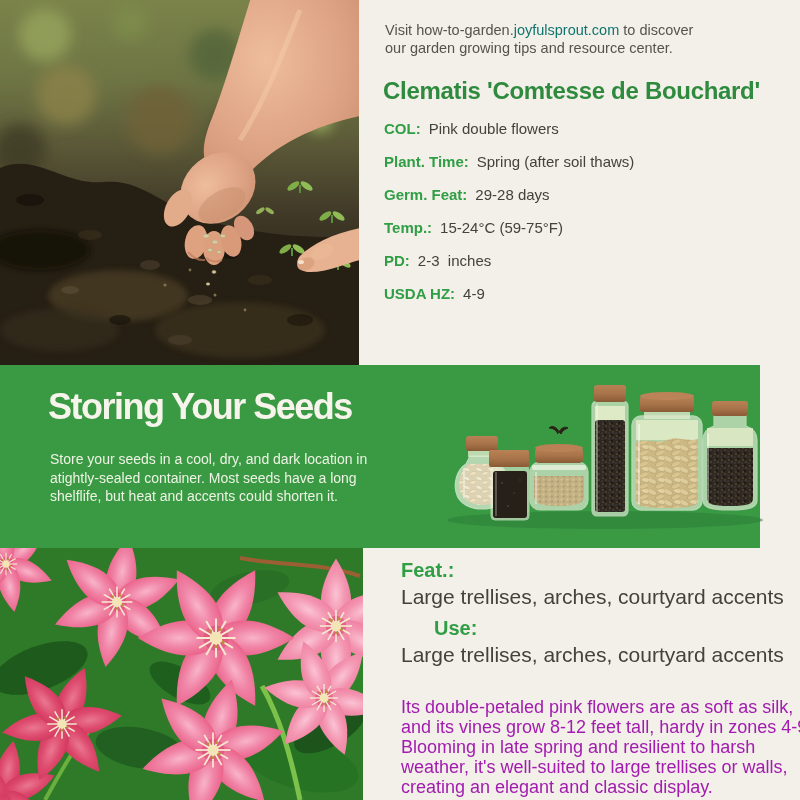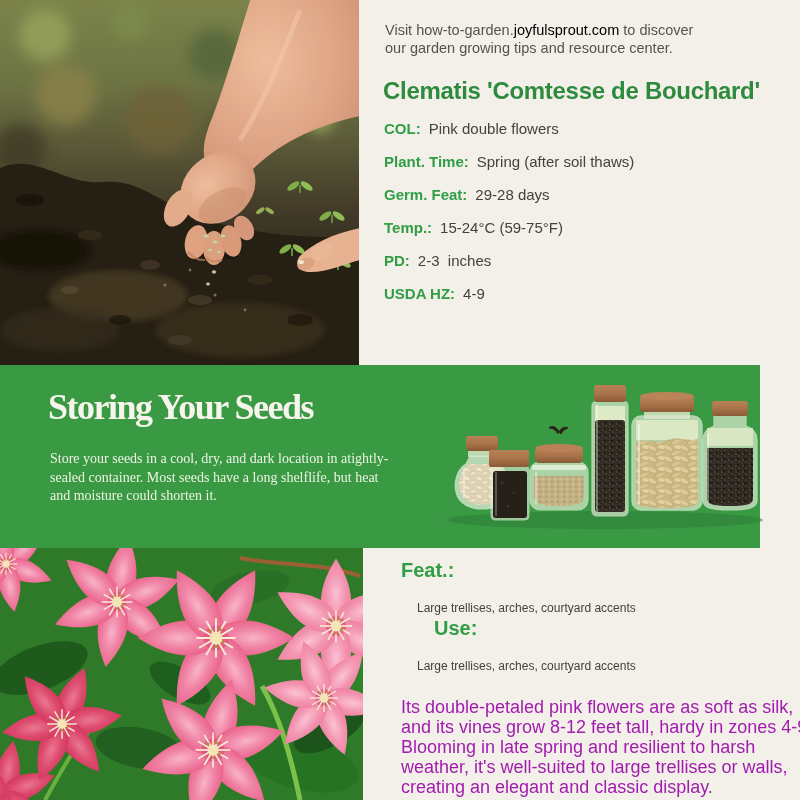--- a/index.html
+++ b/index.html
@@ -3,37 +3,37 @@
 <meta charset="utf-8">
 <style>
   html,body{margin:0;padding:0;}
   body{width:800px;height:800px;overflow:hidden;background:#f3efe9;}
   .page{position:relative;width:800px;height:800px;background:#f3efe9;
         font-family:"Liberation Sans","DejaVu Sans",sans-serif;}
   .photo{position:absolute;overflow:hidden;}
   .photo svg{display:block;}
   .photo-top{left:0;top:0;width:359px;height:366px;}
   .photo-bottom{left:0;top:548px;width:363px;height:252px;}
-  .band{position:absolute;left:0;top:365px;width:760px;height:183px;background:#3a9a44;font-family:Liberation Serif, serif;}
+  .band{position:absolute;left:0;top:365px;width:760px;height:183px;background:#3a9a44;}
   .band-title{position:absolute;left:48px;top:24px;margin:0;font-size:36px;font-weight:bold;
               letter-spacing:-1.5px;color:#f7f4ec;line-height:1;}
   .band-body{position:absolute;left:50px;top:85px;margin:0;width:352px;font-size:14px;
              line-height:18.5px;color:#eef3e3;}
   .jars{position:absolute;left:440px;top:3px;width:330px;height:170px;}
   .visit{position:absolute;left:385px;top:21px;margin:0;font-size:14.5px;line-height:18px;color:#55544b;}
-  .visit .link{color:#000000;text-decoration:none;cursor:pointer;text-align:center;}
+  .visit .link{color:#0f766e;text-decoration:none;cursor:pointer;text-align:center;}
   .plant-title{position:absolute;left:383px;top:77px;margin:0;font-size:24px;font-weight:bold;
                letter-spacing:-0.3px;color:#2e8b3e;white-space:nowrap;}
   .details{position:absolute;left:384px;top:119px;width:416px;}
   .detail-row{margin:0 0 13px 0;font-size:15px;line-height:20px;white-space:nowrap;}
   .lbl{color:#2f9e44;font-weight:bold;margin-right:8px;}
   .val{color:#44423b;white-space:pre-wrap;}
   .info-bottom{position:absolute;left:401px;top:548px;width:416px;height:232px;}
   .g-label{position:absolute;left:0;margin:0;font-size:20px;font-weight:bold;color:#2f9e44;line-height:1;}
-  .g-value{position:absolute;left:0;margin:16px;font-size:12px;color:#44423b;line-height:1;}
+  .g-value{position:absolute;left:0;margin:0;font-size:21px;color:#44423b;line-height:1;}
   .feat-label{top:12px;}
   .feat-value{top:38px;}
   .use-label{top:70px;margin-left:33px;}
   .use-value{top:96px;}
   .features-heading{position:absolute;left:0;top:123px;margin:0;font-size:21px;font-weight:bold;
                     color:#2f9e44;line-height:1;}
   .features-body{position:absolute;left:0;top:149px;margin:0;width:414px;font-size:18px;
                  line-height:20px;color:#a21caf;}
 </style>
 </head>
@@ -163,21 +163,21 @@
       <div class="detail-row"><span class="lbl">Plant. Time:</span><span class="val">Spring (after soil thaws)</span></div>
       <div class="detail-row"><span class="lbl">Germ. Feat:</span><span class="val">29-28 days</span></div>
       <div class="detail-row"><span class="lbl">Temp.:</span><span class="val">15-24°C (59-75°F)</span></div>
       <div class="detail-row"><span class="lbl">PD:</span><span class="val">2-3  inches</span></div>
       <div class="detail-row"><span class="lbl">USDA HZ:</span><span class="val">4-9</span></div>
     </div>
   </div>
 
   <div class="band">
     <h2 class="band-title">Storing Your Seeds</h2>
-    <p class="band-body">Store your seeds in a cool, dry, and dark location in atightly-sealed container. Most seeds have a long shelflife, but heat and moisture could shorten it.</p>
+    <p class="band-body">Store your seeds in a cool, dry, and dark location in atightly-sealed container. Most seeds have a long shelflife, but heat and accents could shorten it.</p>
     <svg class="jars" viewBox="0 0 330 170">
       <defs>
         <pattern id="beans" patternUnits="userSpaceOnUse" width="12" height="9">
           <rect width="12" height="9" fill="#ddd3b4"></rect>
           <ellipse cx="3" cy="2.5" rx="3.4" ry="1.9" fill="#f0e9cf" stroke="#c9bd98" stroke-width="0.5" transform="rotate(20 3 2.5)"></ellipse>
           <ellipse cx="9" cy="6.5" rx="3.4" ry="1.9" fill="#ece3c4" stroke="#c9bd98" stroke-width="0.5" transform="rotate(-15 9 6.5)"></ellipse>
         </pattern>
         <pattern id="tanseed" patternUnits="userSpaceOnUse" width="6" height="5">
           <rect width="6" height="5" fill="#c3b183"></rect>
           <circle cx="1.5" cy="1.5" r="1" fill="#d8c795"></circle>

